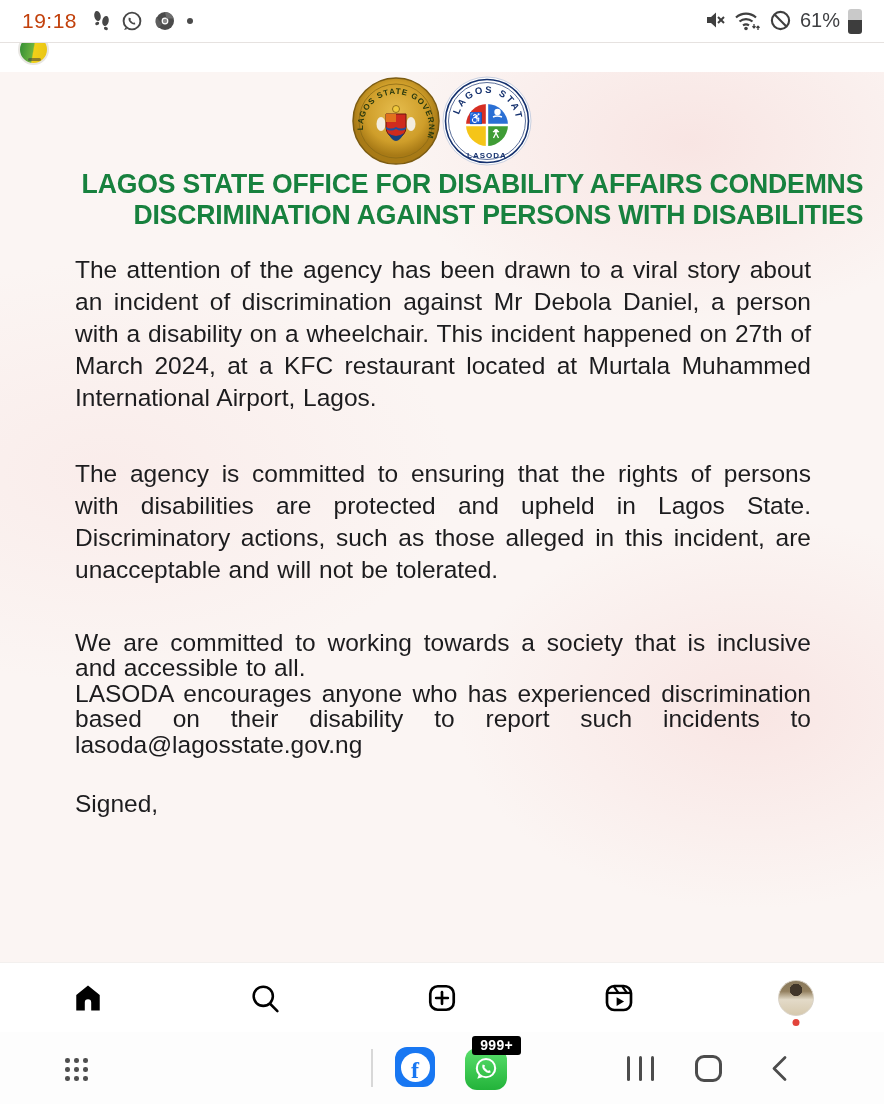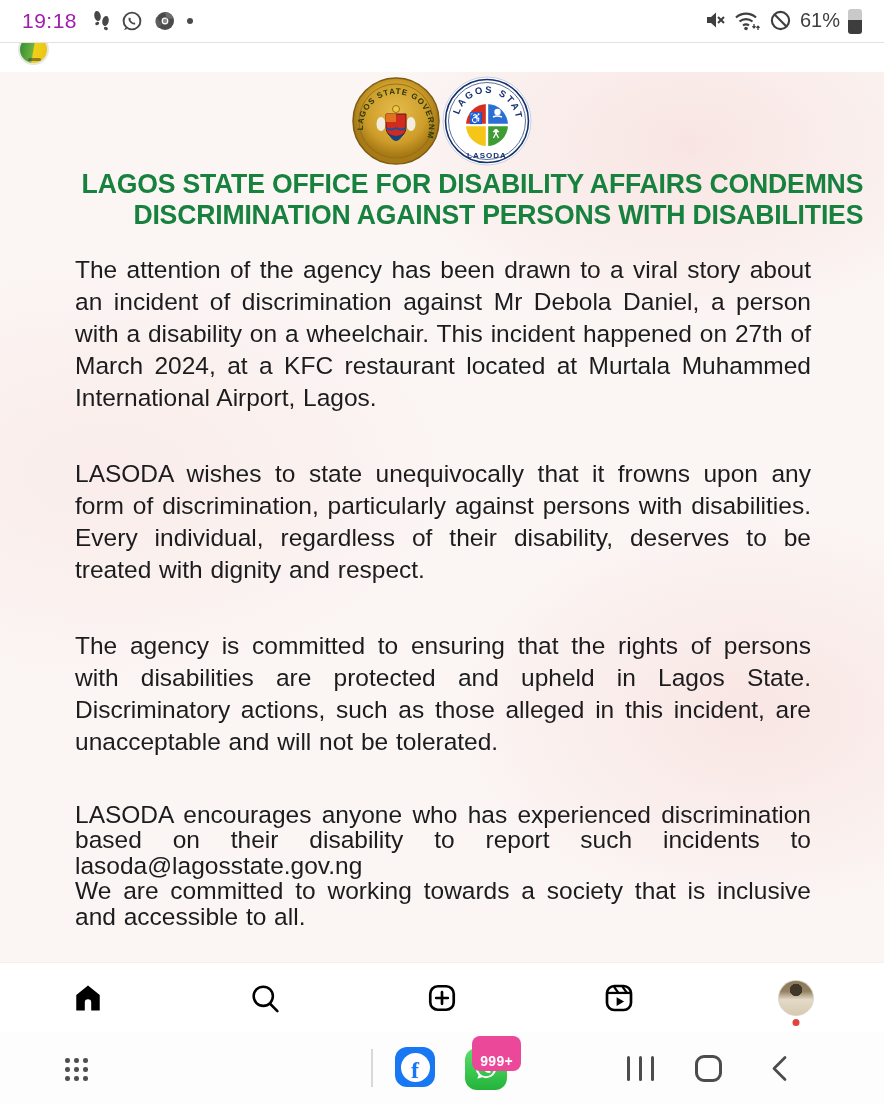--- a/index.html
+++ b/index.html
@@ -8,21 +8,21 @@
     position:relative; overflow:hidden; background:#ffffff;
     font-family:"Liberation Sans", sans-serif; color:#1d1d1f;
   }
 
   
   .status-bar {
     position:absolute; top:0; left:0; width:884px; height:43px;
     background:#ffffff; border-bottom:1px solid #e6e2e0;
     display:flex; align-items:center; padding:0 22px; z-index:10;
   }
-  .status-time { font-size:21px; color:#a21caf; letter-spacing:0.5px; margin-right:16px; }
+  .status-time { font-size:21px; color:#c2410c; letter-spacing:0.5px; margin-right:16px; }
   .status-left { display:flex; align-items:center; gap:11px; }
   .status-right { margin-left:auto; display:flex; align-items:flex-start; gap:8px; }
   .battery-pct { font-size:20px; color:#3e3f42; }
   .battery-icon {
     width:14px; height:25px; border-radius:3px;
     background:linear-gradient(180deg,#c9c9c9 0%, #c9c9c9 44%, #3d3d3d 44%, #3d3d3d 100%);
   }
   .notif-dot { width:6px; height:6px; border-radius:50%; background:#4a4a4a; }
 
   
@@ -103,22 +103,22 @@
   }
   .fb-icon .fb-f { color:#1877f2; font-weight:bold; font-size:24px; line-height:1; margin-top:5px; font-family:"Liberation Serif", serif; }
 
   .wa-wrap { position:absolute; left:465px; top:16px; width:42px; height:42px; }
   .wa-icon {
     width:42px; height:42px; border-radius:12px;
     background:linear-gradient(180deg,#5ae06c 0%, #23b33a 100%);
     display:flex; align-items:center; justify-content:center;
   }
   .wa-badge {
-    position:absolute; right:-14px; top:-12px; background:#ec4899; color:#fff;
-    font-size:14px; font-weight:bold; padding:17px 8px 2px; border-radius:8px; letter-spacing:0.3px;
+    position:absolute; right:-14px; top:-12px; background:#000000; color:#fff;
+    font-size:14px; font-weight:bold; padding:1px 8px 2px; border-radius:3px; letter-spacing:0.3px;
   }
   .recents-icon { position:absolute; left:627px; top:24px; display:flex; gap:9px; }
   .recents-icon span { width:3px; height:25px; background:#4c4c4c; border-radius:2px; }
   .home-outline {
     position:absolute; left:695px; top:23px; width:27px; height:27px;
     border:3px solid #4c4c4c; border-radius:9px;
   }
   .back-icon { position:absolute; left:770px; top:23px; }
 
   svg { display:block; }
@@ -241,24 +241,23 @@
 
   <div class="headline">
     <div class="headline-inner">
       <div class="headline-line">LAGOS STATE OFFICE FOR DISABILITY AFFAIRS CONDEMNS</div>
       <div class="headline-line">DISCRIMINATION AGAINST PERSONS WITH DISABILITIES</div>
     </div>
   </div>
 
   <div class="body-text">
     <p class="para">The attention of the agency has been drawn to a viral story about an incident of discrimination against Mr Debola Daniel, a person with a disability on a wheelchair. This incident happened on 27th of March 2024, at a KFC restaurant located at Murtala Muhammed International Airport, Lagos.</p>
-    <p class="para">LASODA wishes to state unequivocally that it frowns upon any form of discrimination, particularly against persons with disabilities. Every individual, regardless of their disability, deserves to be treated with dignity and respect.</p>
     <p class="para">The agency is committed to ensuring that the rights of persons with disabilities are protected and upheld in Lagos State. Discriminatory actions, such as those alleged in this incident, are unacceptable and will not be tolerated.</p>
+    <p class="para tight">We are committed to working towards a society that is inclusive and accessible to all.</p>
     <p class="para tight">LASODA encourages anyone who has experienced discrimination based on their disability to report such incidents to lasoda@lagosstate.gov.ng</p>
-    <p class="para tight">We are committed to working towards a society that is inclusive and accessible to all.</p>
     <p class="signed">Signed,</p>
   </div>
 </div>
 
 <div class="ig-nav">
   <div class="ig-item">
     <svg width="32" height="32" viewBox="0 0 24 24">
       <path d="M12 2.6 L3.2 9.8 V21.4 H9.6 V15.4 a2.4 2.4 0 0 1 4.8 0 V21.4 H20.8 V9.8 Z" fill="#000000"></path>
     </svg>
   </div>

